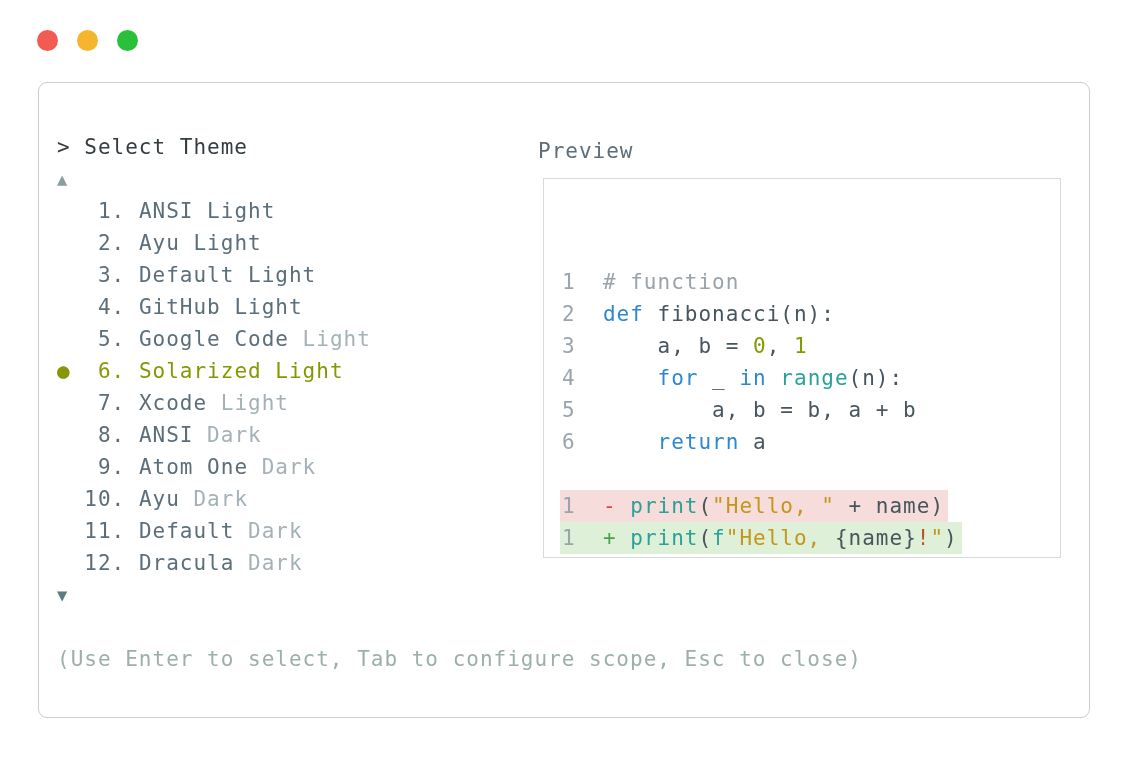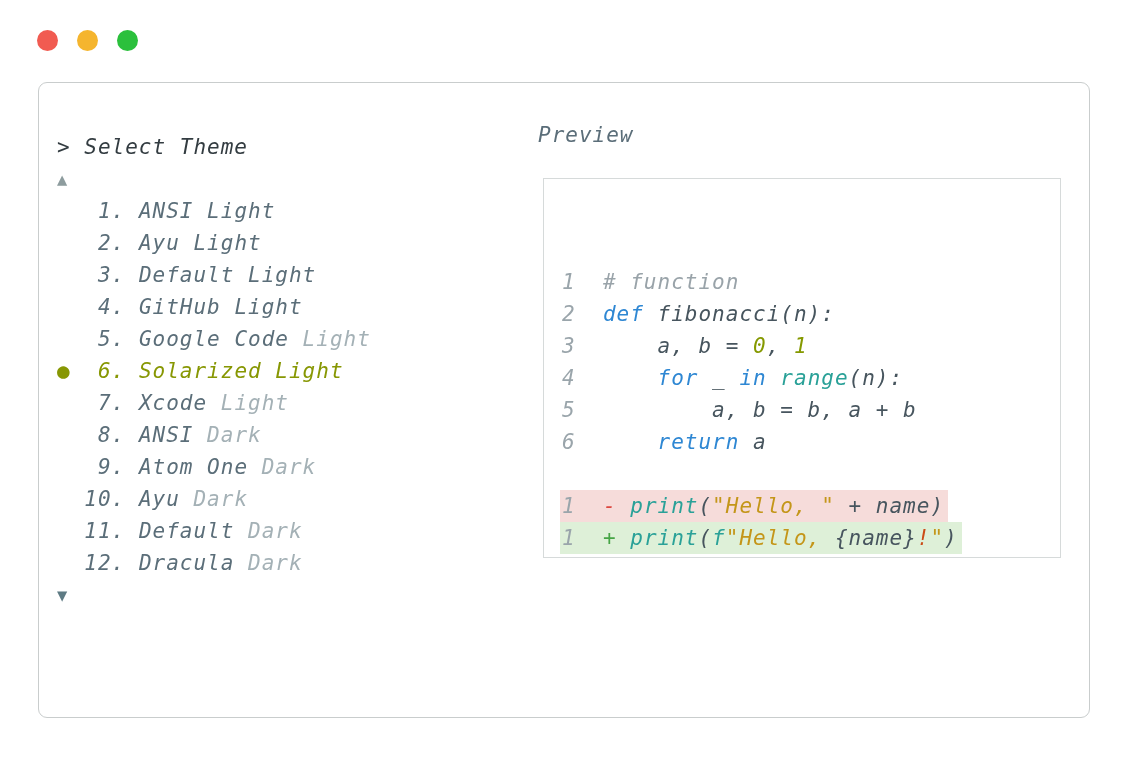--- a/index.html
+++ b/index.html
@@ -22,33 +22,33 @@
   .light.yellow{background:var(--traffic_yellow);}
   .light.green{background:var(--traffic_green);}
 
   .panel{
     position:absolute;left:38px;top:82px;width:1052px;height:636px;
     border:1.5px solid var(--panel_border);border-radius:9px;background:#fff;
     box-sizing:border-box;
   }
   .panel *{white-space:pre;}
   .mono{
-    font-size:21px;letter-spacing:1px;line-height:32px;font-style:italic;
+    font-size:21px;letter-spacing:1px;line-height:32px;
   }
   .picker-title{position:absolute;left:18px;top:48px;color:var(--header_text);}
   .arrow-up{position:absolute;left:18px;top:80px;color:var(--arrow_up);font-size:17px;line-height:32px;letter-spacing:1px;}
   .arrow-down{position:absolute;left:18px;top:496px;color:var(--arrow_down);font-size:17px;line-height:32px;letter-spacing:1px;}
   .theme-list{position:absolute;left:18px;top:112px;}
   .list-row{height:32px;color:var(--item_text);cursor:default;}
   .list-row .marker{color:var(--selected);}
   .list-row .part.dim{color:var(--item_dim);}
   .list-row.selected .prefix,.list-row.selected .part{color:var(--selected);}
   .help{position:absolute;left:18px;top:560px;color:var(--help_text);}
 
-  .preview-label{position:absolute;left:499px;top:36px;color:var(--preview_label);}
+  .preview-label{position:absolute;left:499px;top:52px;color:var(--preview_label);}
   .preview-box{
     position:absolute;left:504px;top:95px;width:518px;height:380px;
     border:1.5px solid var(--preview_border);box-sizing:border-box;background:#fff;
   }
   .code{padding:49px 0 0 18px;}
   .code-line{height:32px;}
   .line-inner{display:inline-block;padding:0 4px 0 2px;margin-left:-2px;}
   .line-inner.removed{background:var(--diff_removed_bg);}
   .line-inner.added{background:var(--diff_added_bg);}
   .num{color:var(--line_number);}
@@ -65,18 +65,19 @@
   <span class="light red"></span>
   <span class="light yellow"></span>
   <span class="light green"></span>
 </div>
 
 <div class="panel">
   <div class="picker-title mono">&gt; Select Theme</div>
   <div class="arrow-up">▲</div>
   <div class="theme-list mono"><div class="list-row"><span class="marker"> </span><span class="prefix">  1. </span><span class="part normal">ANSI Light</span></div><div class="list-row"><span class="marker"> </span><span class="prefix">  2. </span><span class="part normal">Ayu Light</span></div><div class="list-row"><span class="marker"> </span><span class="prefix">  3. </span><span class="part normal">Default Light</span></div><div class="list-row"><span class="marker"> </span><span class="prefix">  4. </span><span class="part normal">GitHub Light</span></div><div class="list-row"><span class="marker"> </span><span class="prefix">  5. </span><span class="part normal">Google Code </span><span class="part dim">Light</span></div><div class="list-row selected"><span class="marker">●</span><span class="prefix">  6. </span><span class="part normal">Solarized Light</span></div><div class="list-row"><span class="marker"> </span><span class="prefix">  7. </span><span class="part normal">Xcode </span><span class="part dim">Light</span></div><div class="list-row"><span class="marker"> </span><span class="prefix">  8. </span><span class="part normal">ANSI </span><span class="part dim">Dark</span></div><div class="list-row"><span class="marker"> </span><span class="prefix">  9. </span><span class="part normal">Atom One </span><span class="part dim">Dark</span></div><div class="list-row"><span class="marker"> </span><span class="prefix"> 10. </span><span class="part normal">Ayu </span><span class="part dim">Dark</span></div><div class="list-row"><span class="marker"> </span><span class="prefix"> 11. </span><span class="part normal">Default </span><span class="part dim">Dark</span></div><div class="list-row"><span class="marker"> </span><span class="prefix"> 12. </span><span class="part normal">Dracula </span><span class="part dim">Dark</span></div></div>
   <div class="arrow-down">▼</div>
+  <div class="help mono">(Use Enter to select, Tab to configure scope, Esc to close)</div>
 
   <div class="preview-label mono">Preview</div>
   <div class="preview-box">
     <div class="code mono"><div class="code-line"><span class="line-inner"><span class="num">1  </span><span class="tok comment"># function</span></span></div><div class="code-line"><span class="line-inner"><span class="num">2  </span><span class="tok kw">def</span><span class="tok fg"> fibonacci(n):</span></span></div><div class="code-line"><span class="line-inner"><span class="num">3  </span><span class="tok fg">    a, b = </span><span class="tok lit">0</span><span class="tok fg">, </span><span class="tok lit">1</span></span></div><div class="code-line"><span class="line-inner"><span class="num">4  </span><span class="tok fg">    </span><span class="tok kw">for</span><span class="tok fg"> _ </span><span class="tok kw">in</span><span class="tok fg"> </span><span class="tok fn">range</span><span class="tok fg">(n):</span></span></div><div class="code-line"><span class="line-inner"><span class="num">5  </span><span class="tok fg">        a, b = b, a + b</span></span></div><div class="code-line"><span class="line-inner"><span class="num">6  </span><span class="tok fg">    </span><span class="tok kw">return</span><span class="tok fg"> a</span></span></div><div class="code-line"><span class="line-inner"><span class="num"></span></span></div><div class="code-line"><span class="line-inner removed"><span class="num">1  </span><span class="tok red">- </span><span class="tok fn">print</span><span class="tok fg">(</span><span class="tok str">"Hello, "</span><span class="tok fg"> + name)</span></span></div><div class="code-line"><span class="line-inner added"><span class="num">1  </span><span class="tok green">+ </span><span class="tok fn">print</span><span class="tok fg">(</span><span class="tok fn">f</span><span class="tok str">"Hello, </span><span class="tok fg">{name}</span><span class="tok orange">!</span><span class="tok str">"</span><span class="tok fg">)</span></span></div></div>
   </div>
 </div>
 
 </body></html>

